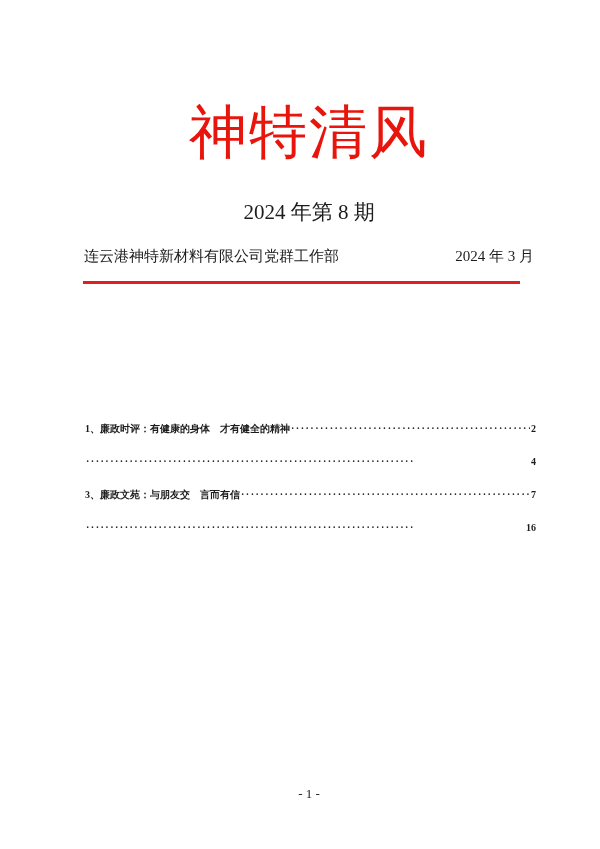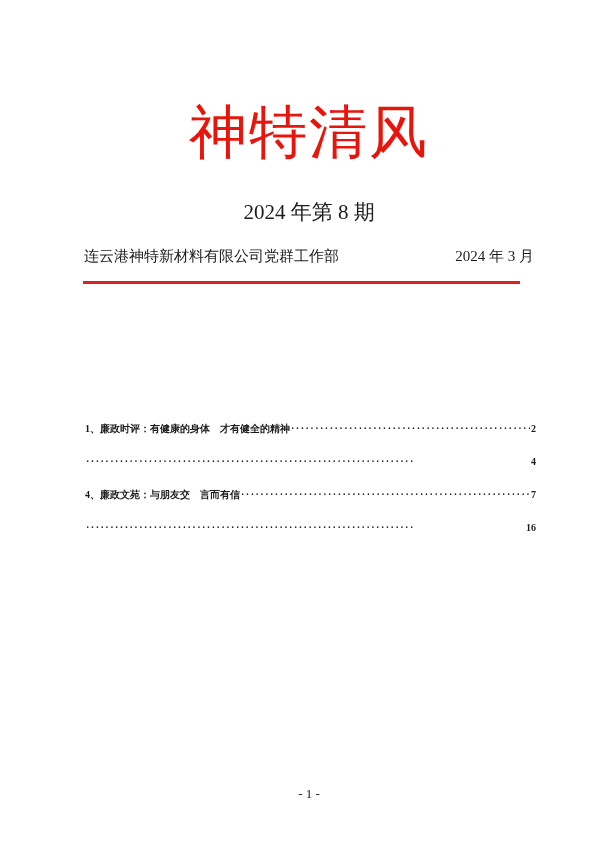--- a/index.html
+++ b/index.html
@@ -86,21 +86,21 @@
       <span class="toc-dots">····································································</span>
       <span class="toc-page">2</span>
     </li>
 
     <li class="toc-row">
       <span class="toc-dots">····································································</span>
       <span class="toc-page">4</span>
     </li>
 
     <li class="toc-row">
-      <span class="toc-text">4、廉政文苑：与朋友交　言而有信</span>
+      <span class="toc-text">3、廉政文苑：与朋友交　言而有信</span>
       <span class="toc-dots">····································································</span>
       <span class="toc-page">7</span>
     </li>
 
     <li class="toc-row">
       <span class="toc-dots">····································································</span>
       <span class="toc-page">16</span>
     </li>
   </ol>
 

